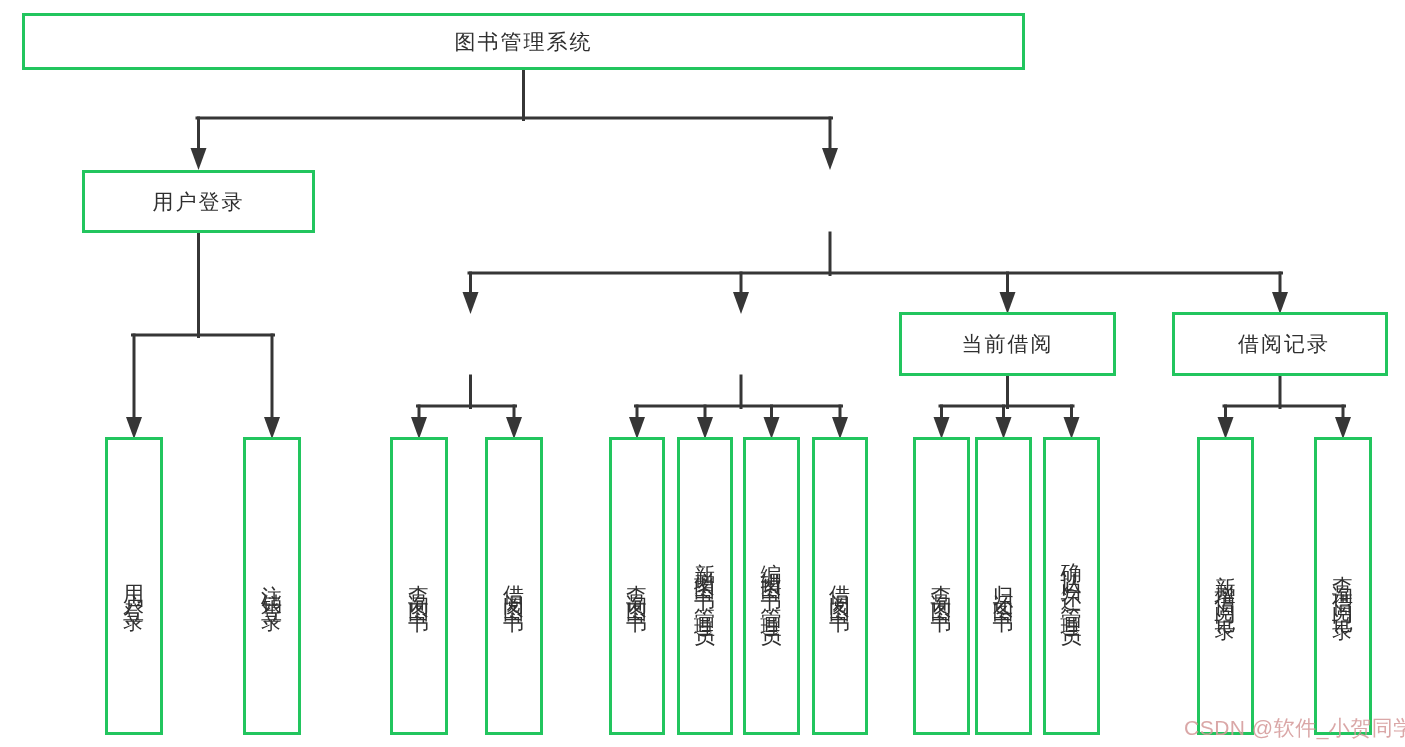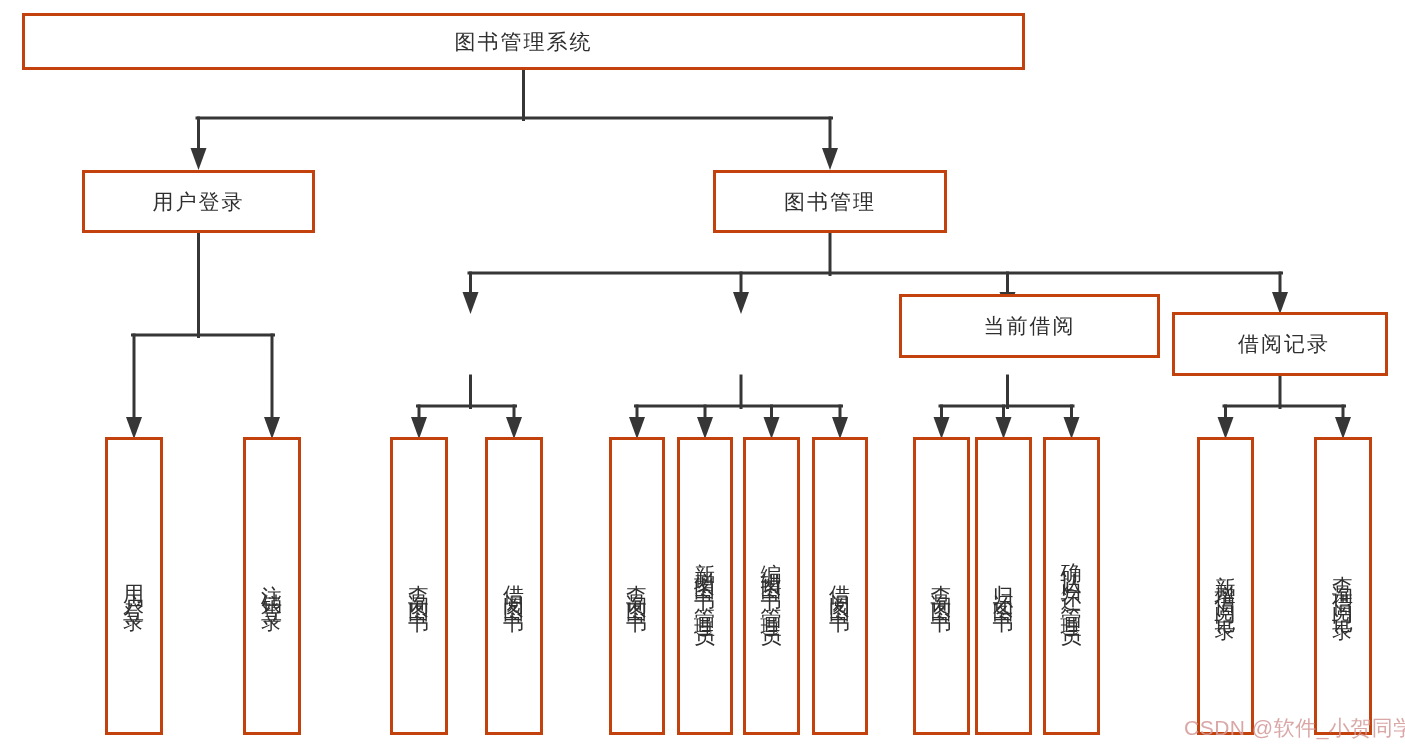--- a/index.html
+++ b/index.html
@@ -22,21 +22,21 @@
     stroke-width: 3;
     stroke-linecap: square;
   }
   svg.connectors polygon {
     fill: #363636;
     stroke: none;
   }
   .node {
     position: absolute;
     box-sizing: border-box;
-    border: 3px solid #c2410c;
+    border: 3px solid #22c55e;
     background: #ffffff;
     display: flex;
     align-items: center;
     justify-content: center;
     z-index: 2;
     font-size: 21px;
     color: #2f2f2f;
   }
   .hnode { letter-spacing: 2px; }
   .vnode span {
@@ -134,23 +134,22 @@
       <line x1="1225.5" y1="406" x2="1225.5" y2="419"></line>
       <polygon points="1217.5,417 1233.5,417 1225.5,439"></polygon>
       <line x1="1343" y1="406" x2="1343" y2="419"></line>
       <polygon points="1335,417 1351,417 1343,439"></polygon>
     </g>
   </svg>
 
   <div class="node hnode" style="left:22px; top:13px; width:1003px; height:57px;">图书管理系统</div>
 
   <div class="node hnode" style="left:82px; top:170px; width:233px; height:63px;">用户登录</div>
-  <div class="node hnode" style="left:713px; top:170px; width:234px; height:63px;">图书管理</div>
 
-  <div class="node hnode" style="left:899px; top:294px; width:261px; height:64px;">当前借阅</div>
+  <div class="node hnode" style="left:899px; top:312px; width:217px; height:64px;">当前借阅</div>
   <div class="node hnode" style="left:1172px; top:312px; width:216px; height:64px;padding-left:8px;">借阅记录</div>
 
   <div class="node vnode" style="left:105px; top:437px; width:58px; height:298px;">
     <span>用户登录</span>
   </div>
   <div class="node vnode" style="left:243px; top:437px; width:58px; height:298px;">
     <span>注销登录</span>
   </div>
 
   <div class="node vnode" style="left:390px; top:437px; width:58px; height:298px;">

